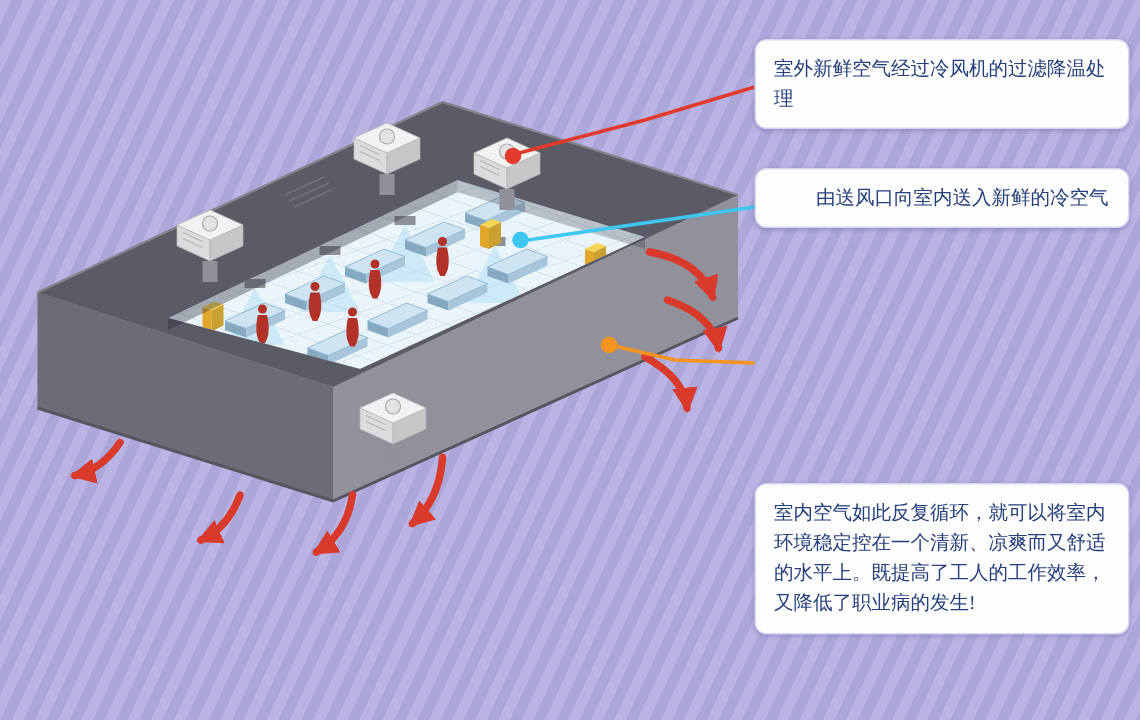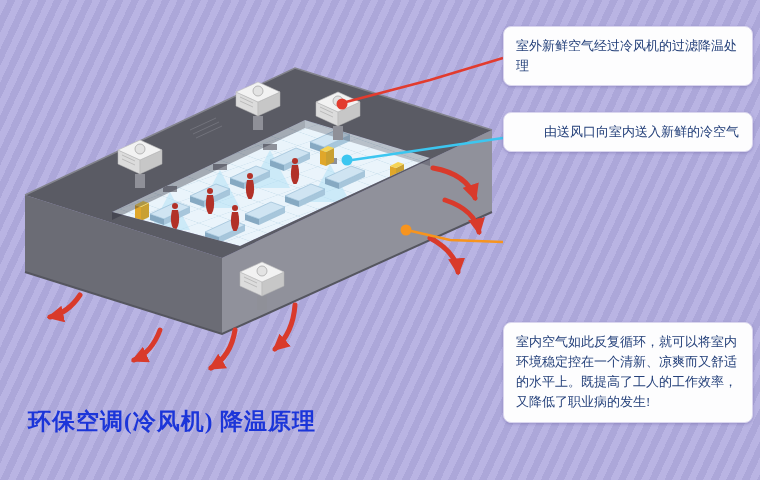--- a/index.html
+++ b/index.html
@@ -181,15 +181,14 @@
   <div class="callout callout-1">
     <span>室外新鲜空气经过冷风机的过滤降温处理</span>
   </div>
   <div class="callout callout-2">
     <span>由送风口向室内送入新鲜的冷空气</span>
   </div>
   <div class="callout callout-4">
     <span>室内空气如此反复循环，就可以将室内环境稳定控在一个清新、凉爽而又舒适的水平上。既提高了工人的工作效率，又降低了职业病的发生!</span>
   </div>
 
-  <div class="page-title">环保空调(冷风机) 降温原理</div>
 
 </div>
 
 </body></html>

